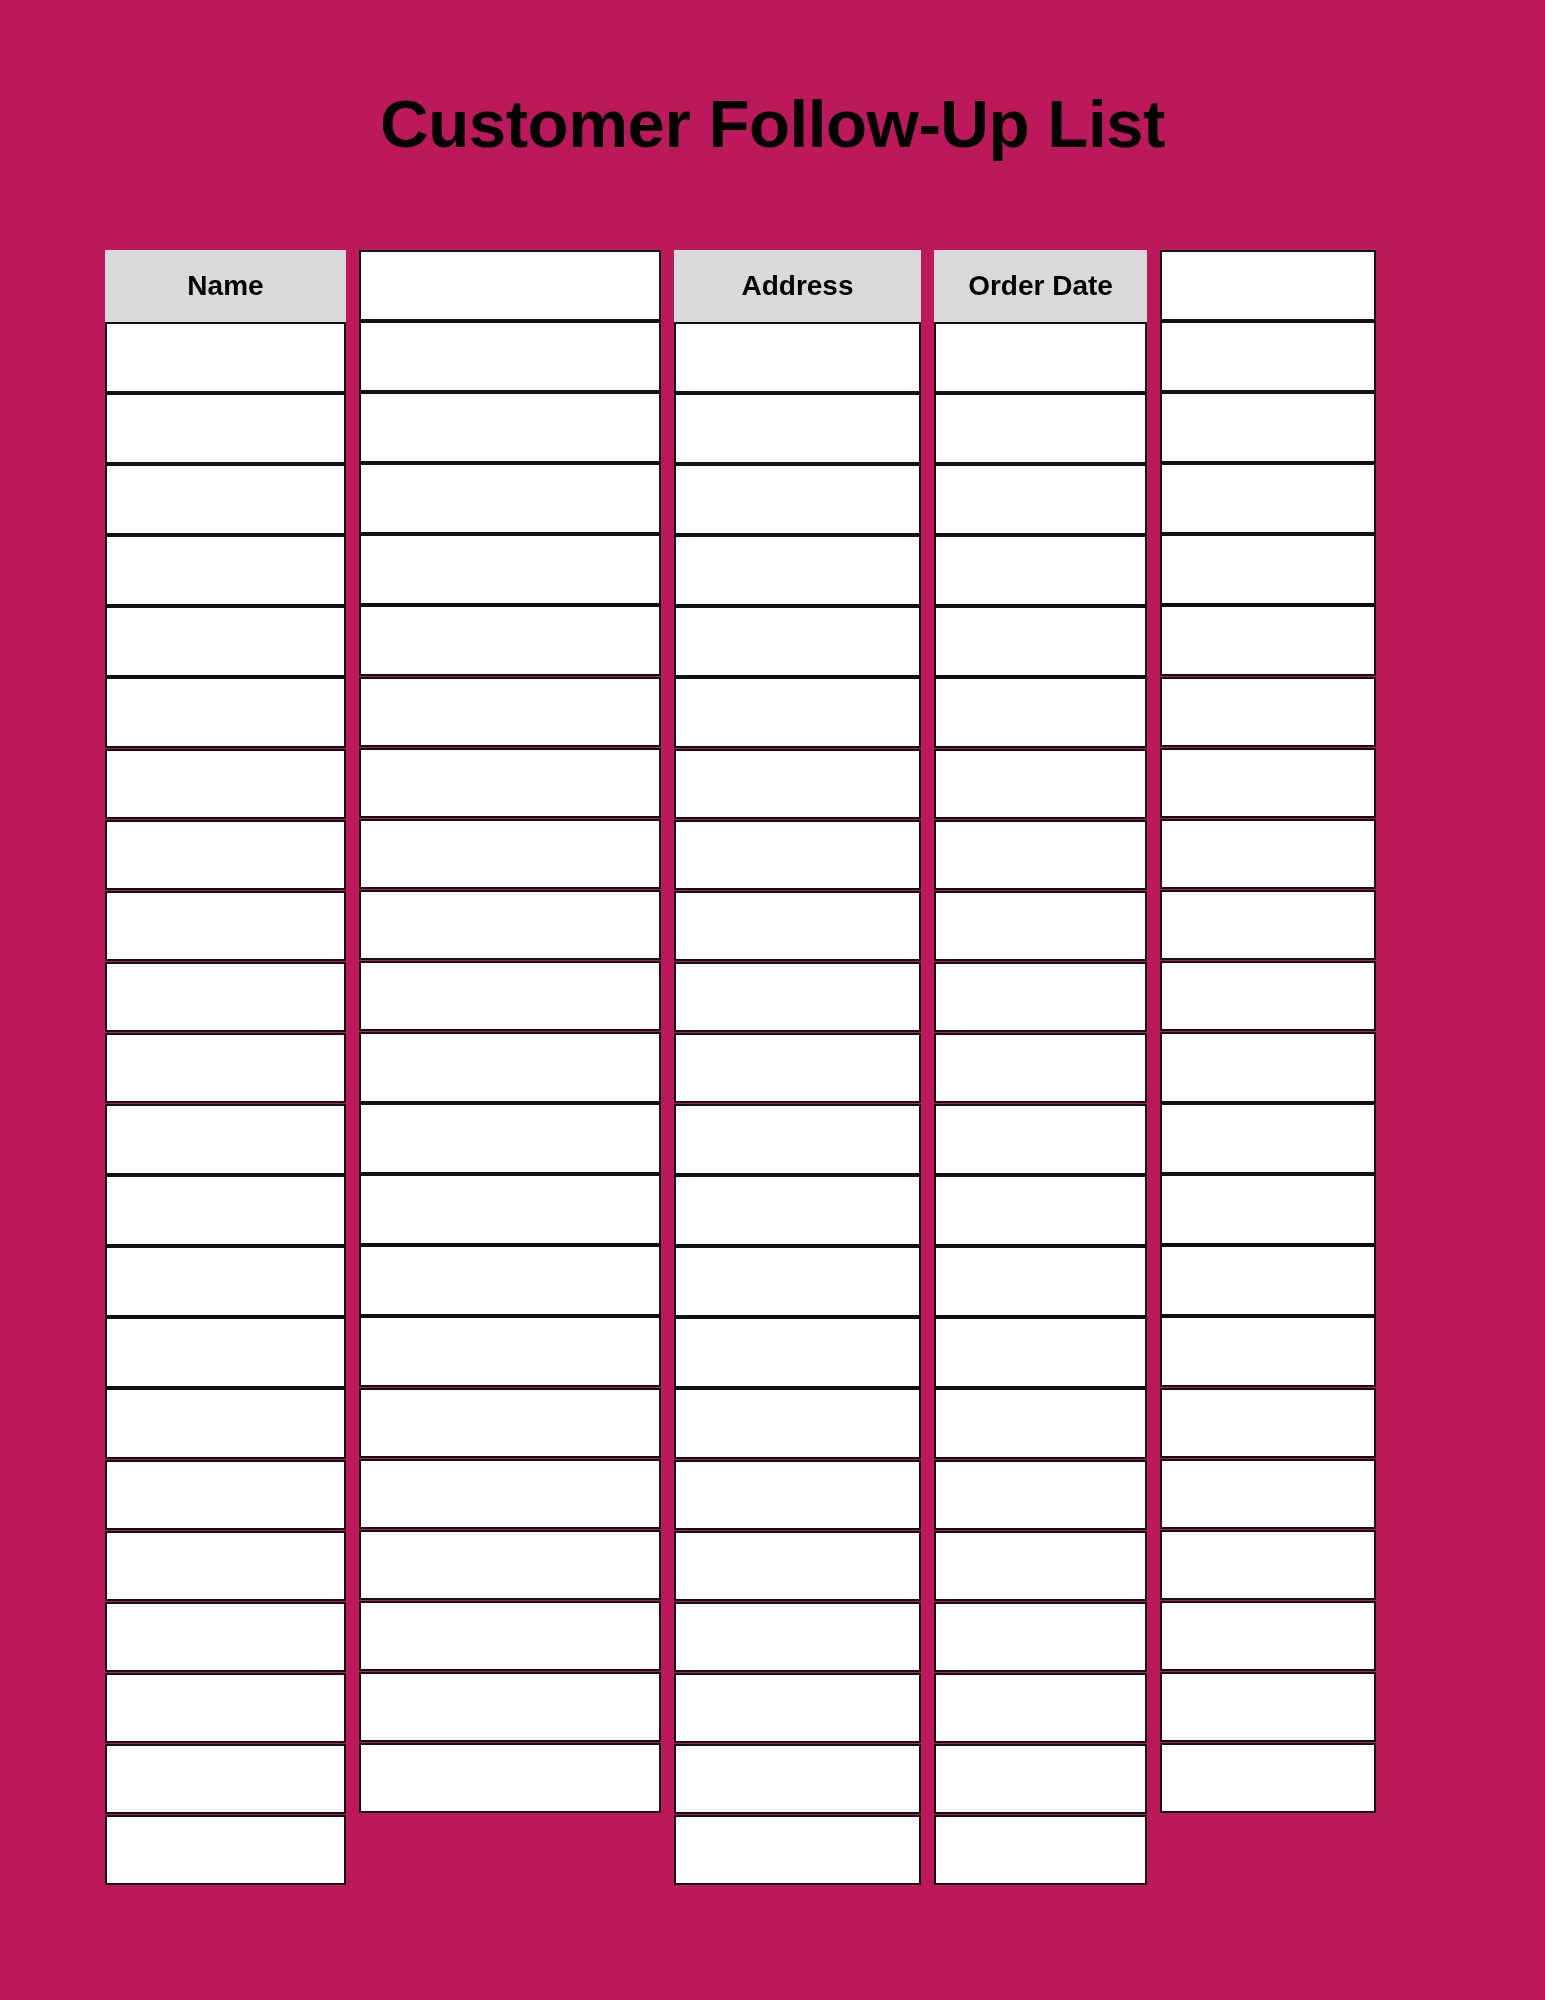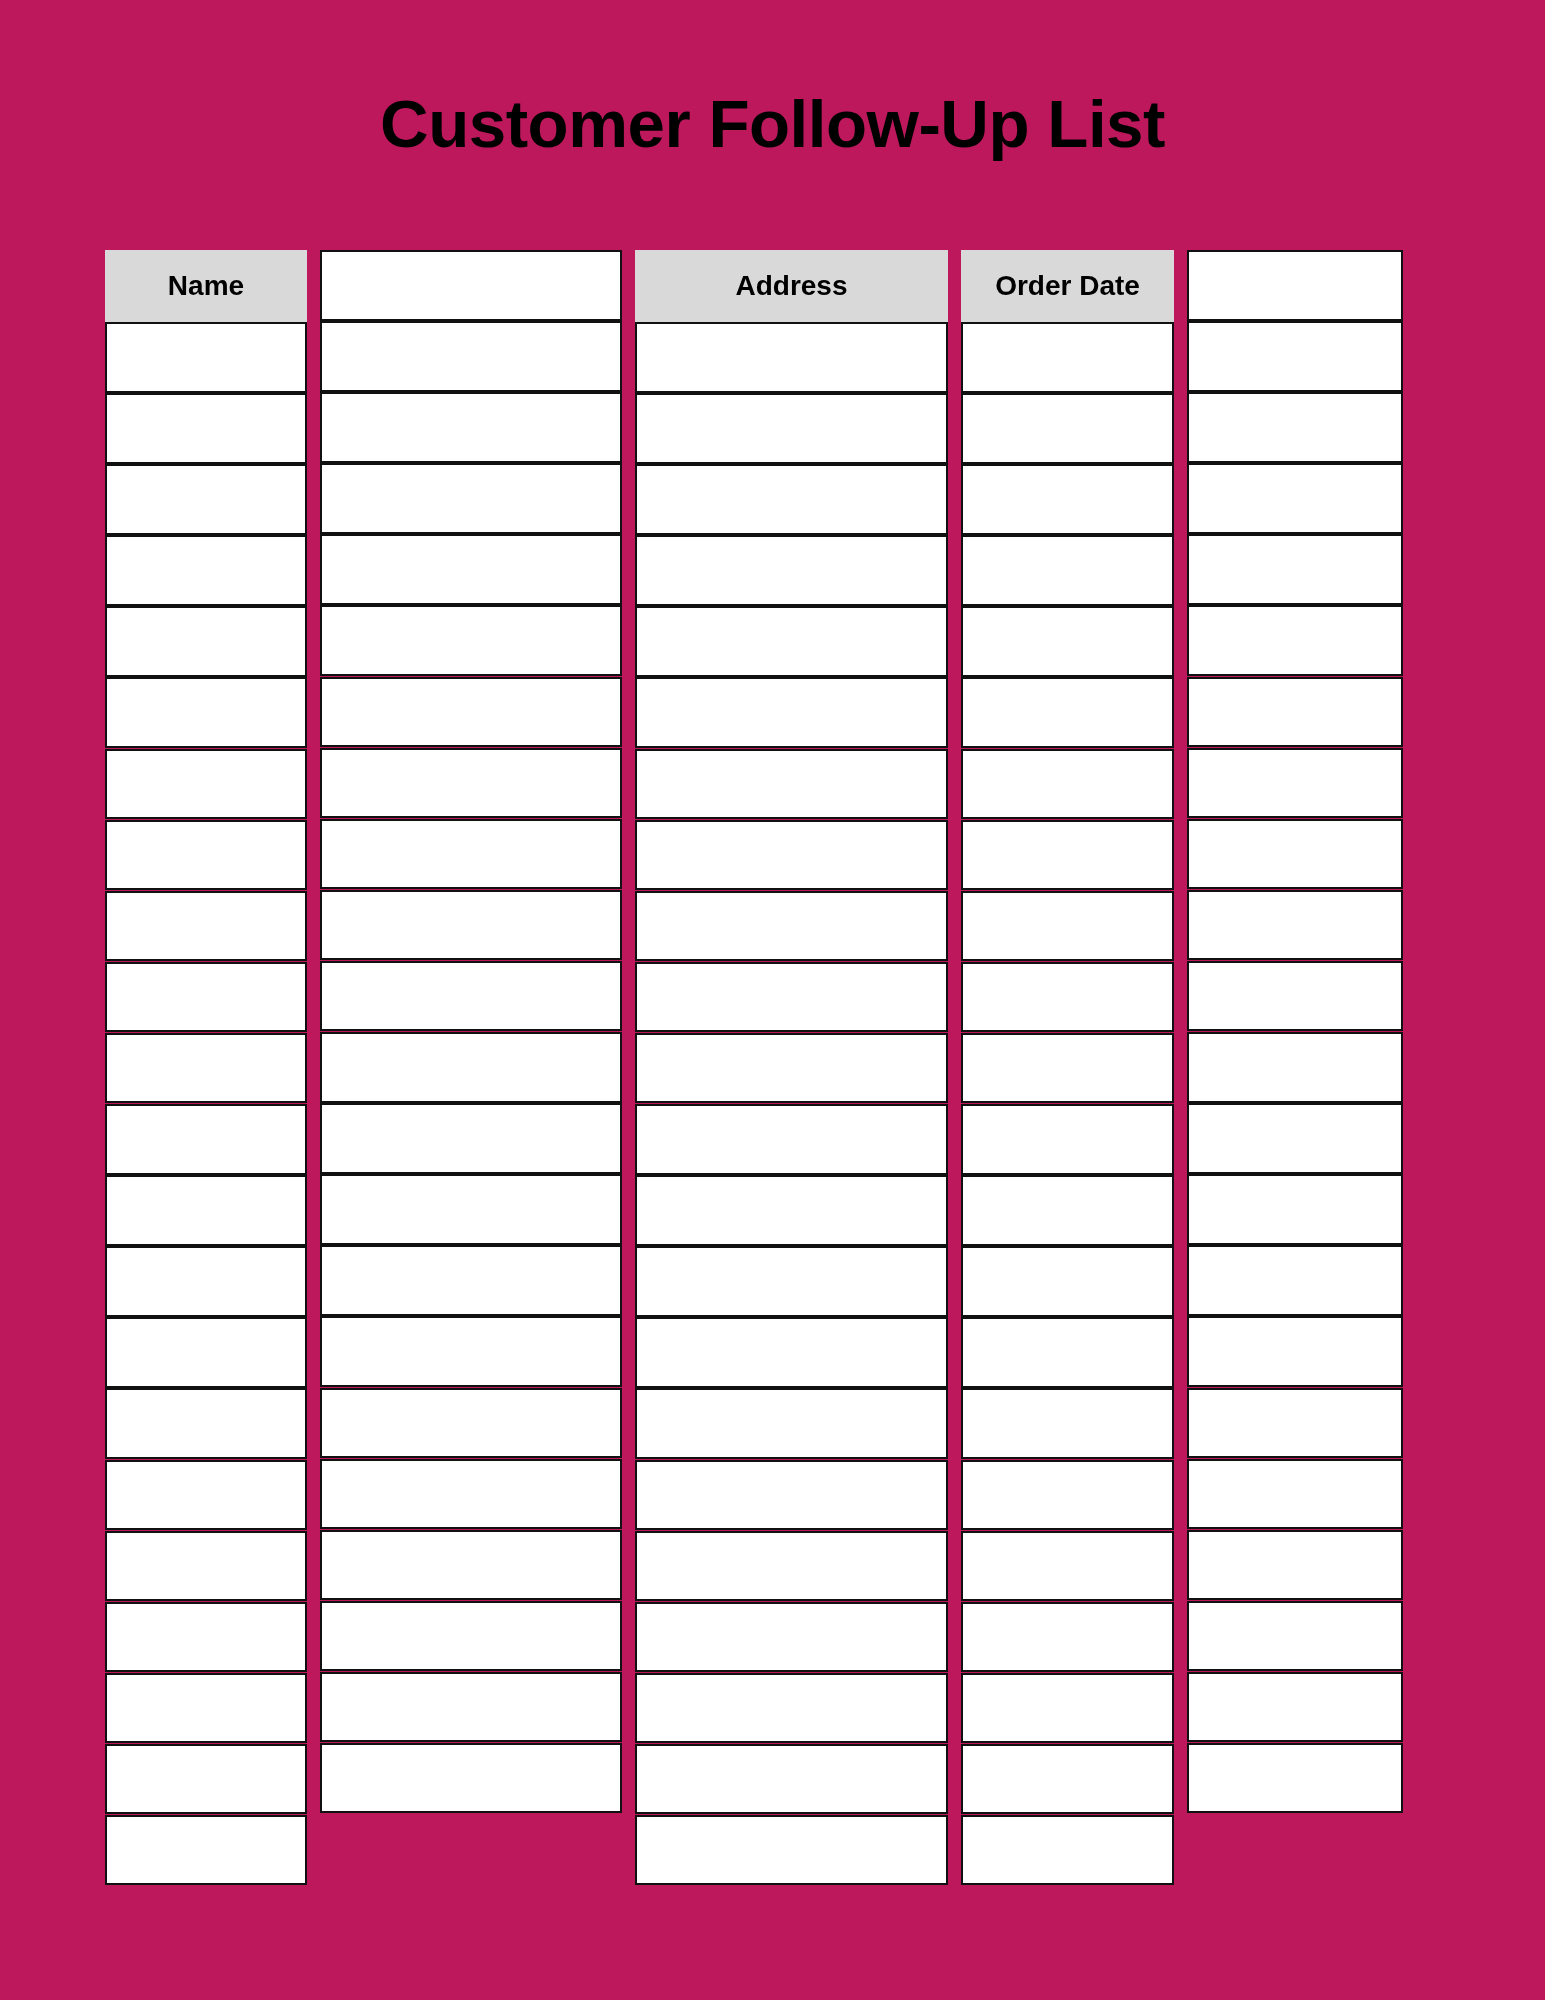--- a/index.html
+++ b/index.html
@@ -52,23 +52,23 @@
 
   .col {
     display: flex;
     flex-direction: column;
     flex: 0 0 auto;
     margin-right: 13px;
   }
   .col:last-child { margin-right: 0; }
 
   
-  .col-0 { width: 202px; }
+  .col-0 { width: 241px; }
   .col-1 { width: 302px; }
-  .col-2 { width: 313px; }
+  .col-2 { width: 247px; }
   .col-3 { width: 213px; }
   .col-4 { width: 216px; }
 
   .col-header {
     height: 72px;
     background: #d9d9d9;
     display: flex;
     align-items: center;
     justify-content: center;
     box-sizing: border-box;

